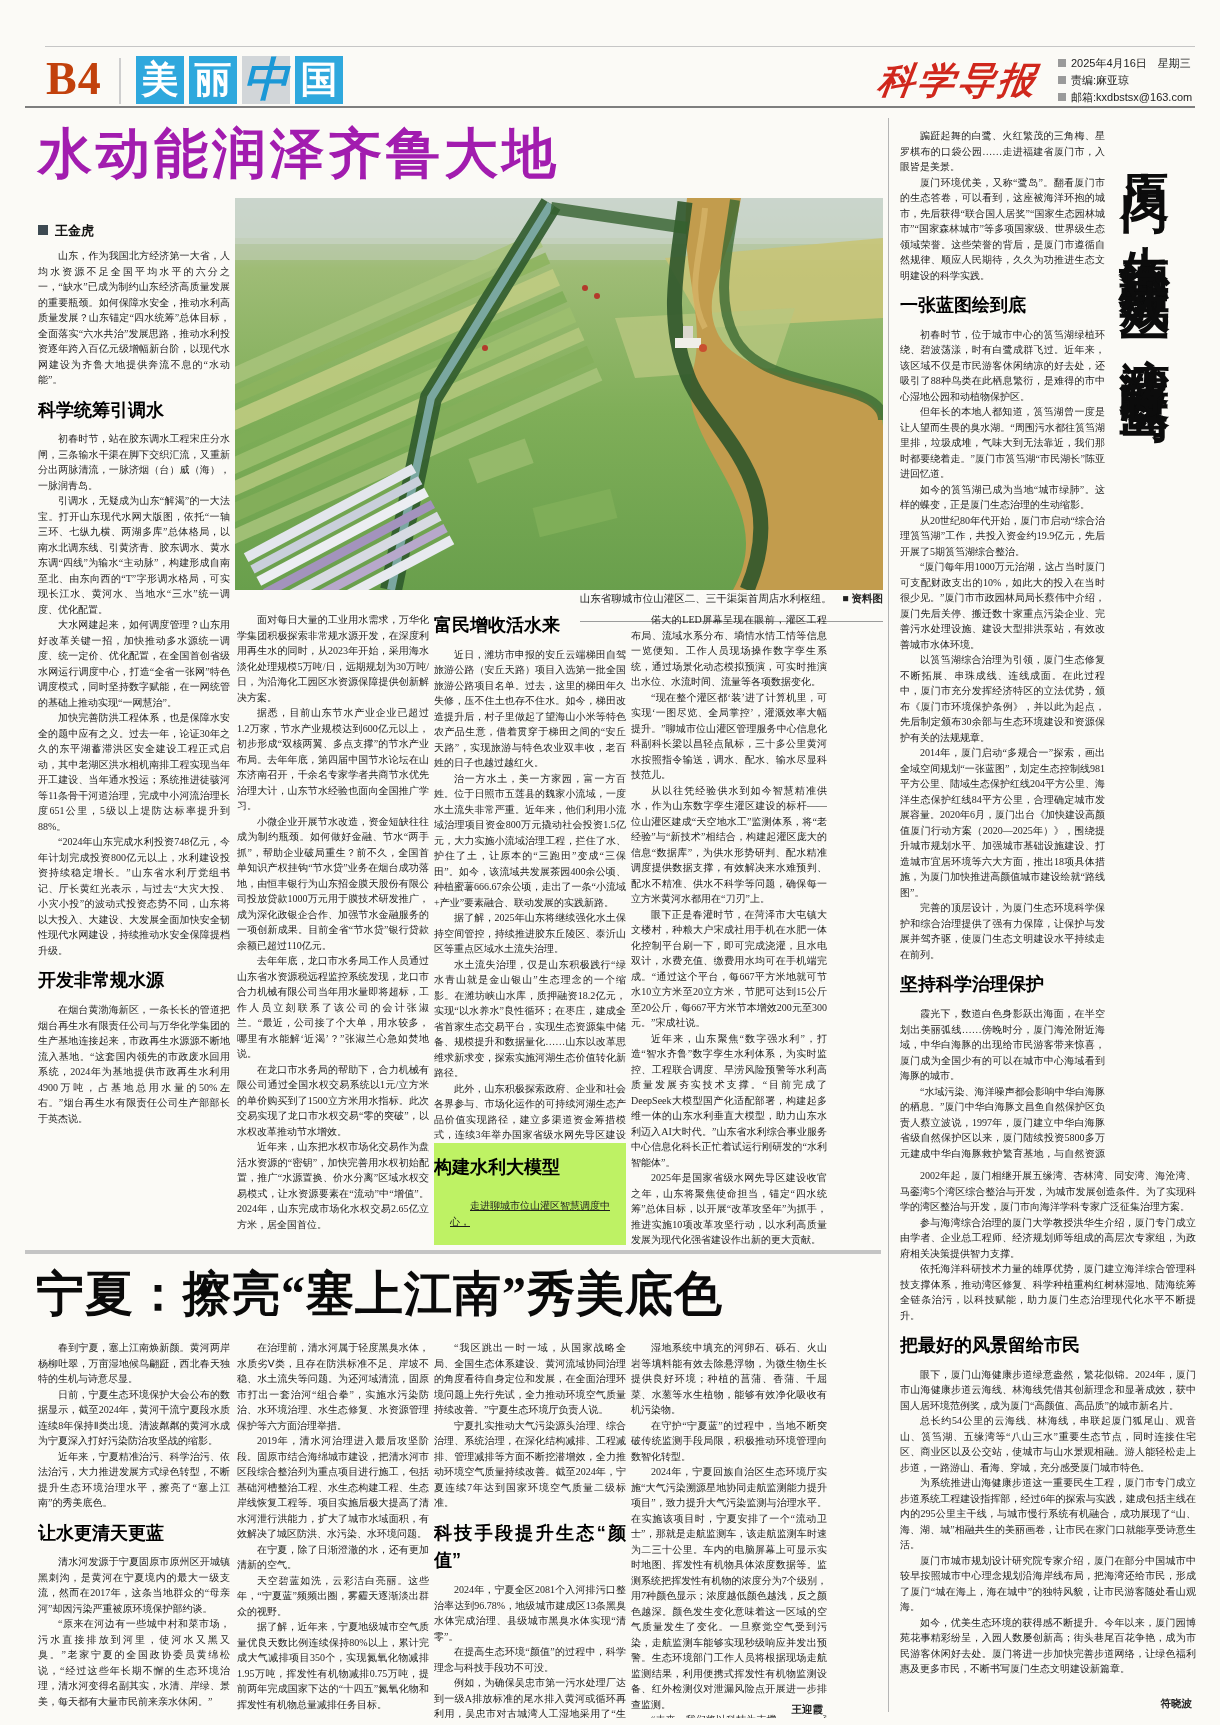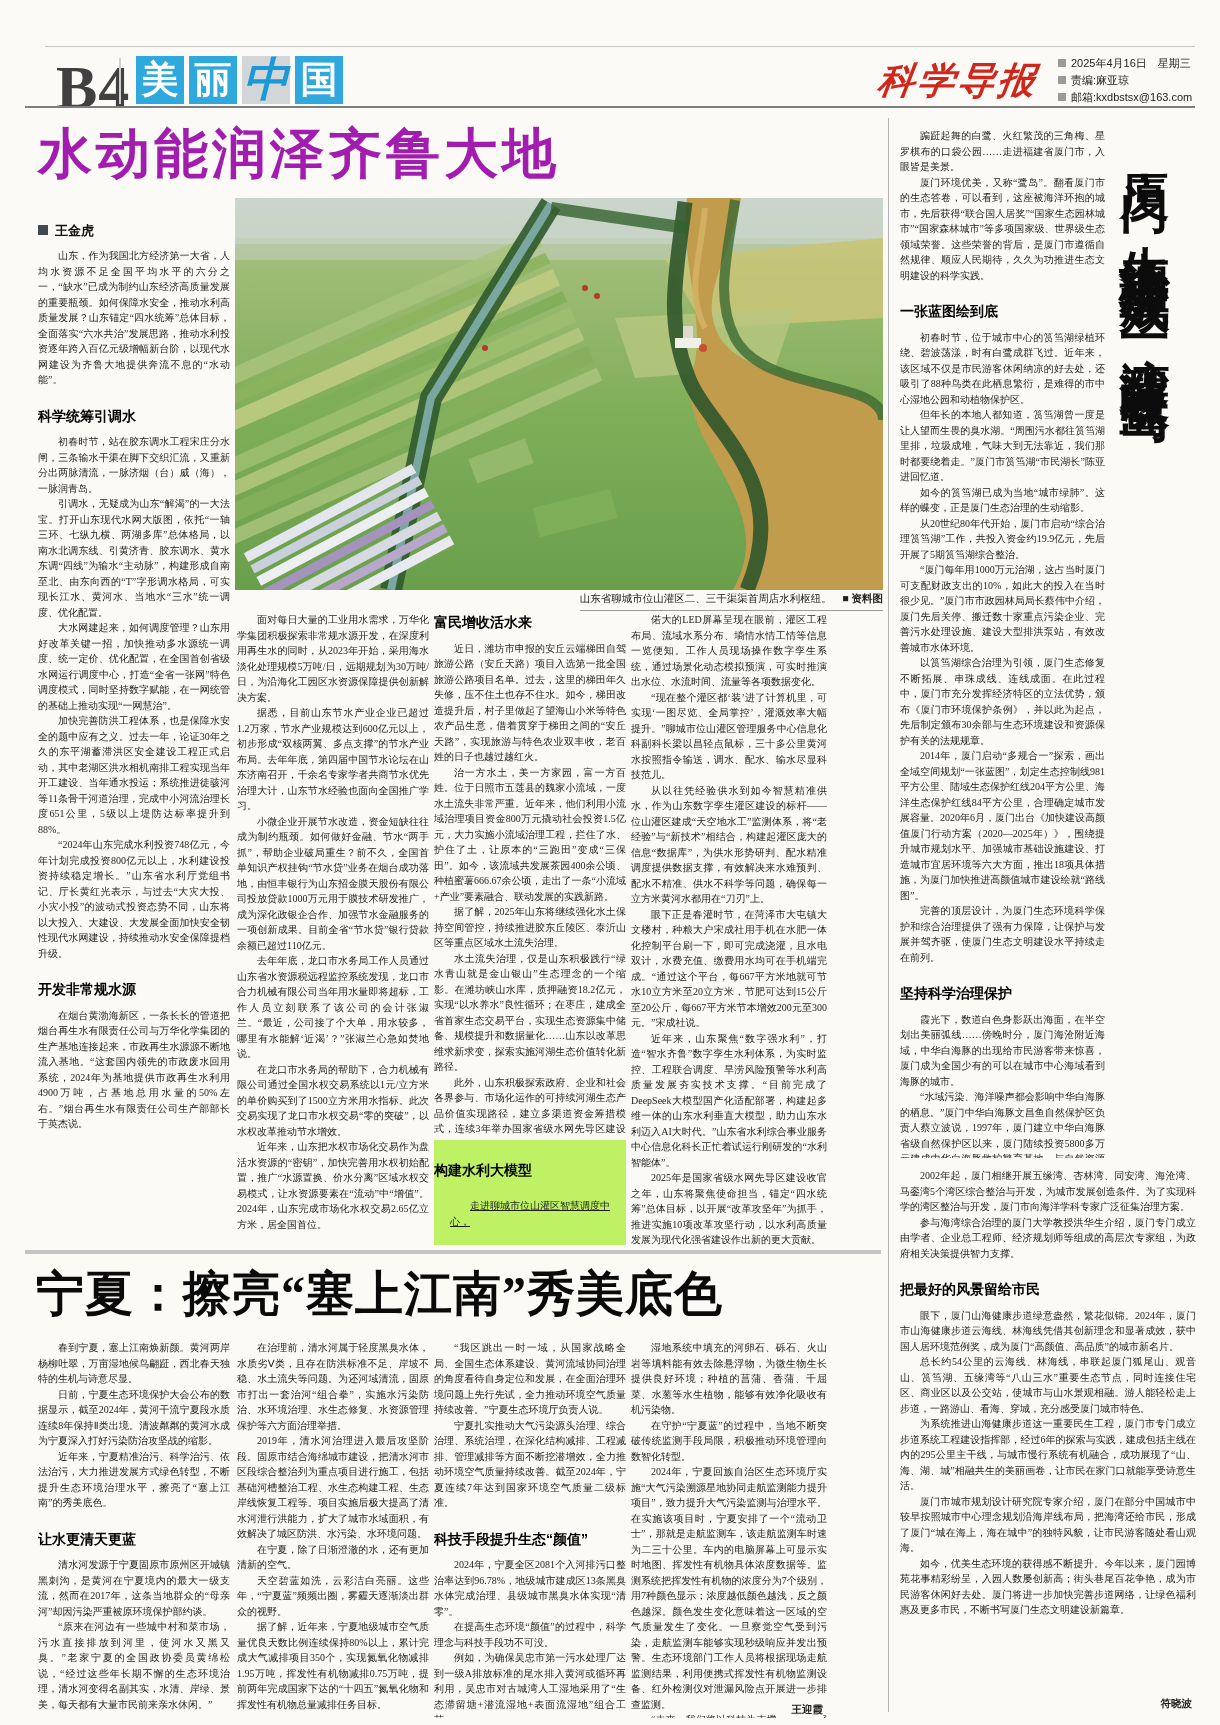--- a/index.html
+++ b/index.html
@@ -2,53 +2,53 @@
 <html><head>
 <meta charset="utf-8">
 <style>
   html,body{margin:0;padding:0;background:#e8e6e1;}
   .page{position:relative;width:1220px;height:1725px;background:#fbfaf6;margin:0 auto;
         font-family:"Liberation Sans",sans-serif;color:#161616;overflow:hidden;}
   .abs{position:absolute;}
 
   
   .top-rule{left:45px;top:46px;width:1150px;height:1px;background:#c6c6c6;}
-  .edition{left:56px;top:52px;font-family:"Liberation Serif",serif;font-weight:bold;font-size:62px;letter-spacing:1px;color:#404040;}
+  .edition{left:46px;top:52px;font-family:"Liberation Serif",serif;font-weight:bold;font-size:46px;letter-spacing:1px;color:#c2410c;}
   .hdr-divider{left:119px;top:58px;width:2px;height:46px;background:#cfcfcf;}
   .logo-row{left:136px;top:56px;display:flex;gap:5px;}
   .logo-box{width:48px;height:48px;background:#2fa8dd;color:#fff;font-weight:bold;font-size:37px;
             display:flex;align-items:center;justify-content:center;}
   .logo-box.zhong{background:#d2d6d9;color:#1b98d6;font-family:"Liberation Serif",serif;
                   font-style:italic;font-size:46px;font-weight:bold;}
   .masthead{left:878px;top:56px;font-family:"DejaVu Serif",serif;font-style:italic;font-weight:bold;
             font-size:37px;color:#d0271c;transform:skewX(-8deg);letter-spacing:3px;}
   .hdr-info{left:1058px;top:55px;font-size:11px;line-height:17px;color:#222;}
   .hdr-info .sq{display:inline-block;width:8px;height:8px;background:#9a9a9a;margin-right:5px;}
   .hdr-rule{left:25px;top:106px;width:1170px;height:2px;background:#7e7e7e;}
 
   
   .bodytext{font-family:"Liberation Serif",serif;font-size:10px;line-height:1.55;text-align:justify;
             color:#1d1d1d;overflow:hidden;}
   .bodytext p{margin:0;text-indent:2em;}
-  .sh{font-family:"Liberation Sans",sans-serif;font-weight:bold;font-size:14px;color:#000;
-      margin:18px 0 7px 0;text-indent:0;}
+  .sh{font-family:"Liberation Sans",sans-serif;font-weight:bold;font-size:18px;color:#000;
+      margin:9px 0 7px 0;text-indent:0;}
   .sh.first{margin-top:0;}
   .pinned{position:absolute;left:0;right:0;bottom:0;background:#bef264;padding-top:2px;}
   .sig{position:absolute;right:4px;bottom:0;background:#fbfaf6;font-family:"Liberation Serif",serif;
        font-weight:bold;font-size:10.5px;padding-left:8px;}
 
   .main-headline{left:38px;top:118px;font-size:54px;font-weight:900;letter-spacing:4px;color:#a21caf;
                  font-family:"Liberation Sans",sans-serif;}
   .byline{left:38px;top:222px;font-size:13px;font-weight:bold;color:#111;}
   .byline .sq{display:inline-block;width:10px;height:10px;background:#3d4a52;margin-right:7px;}
 
   .photo{left:235px;top:198px;width:648px;height:392px;overflow:hidden;}
   .caption{left:235px;top:592px;width:648px;font-size:10.5px;color:#222;text-align:right;
            font-family:"Liberation Sans",sans-serif;}
-  .caption .cap-line{border-bottom:1px solid #9b9b9b;padding-bottom:6px;}
+  .caption .cap-line{border-bottom:1px solid #9b9b9b;padding-bottom:17px;}
 
   .vrule-right{left:888px;top:118px;width:1px;height:1594px;background:#b5b5b5;}
   .vertical-headline{left:1112px;top:134px;height:1015px;writing-mode:vertical-rl;
       font-family:"Liberation Serif",serif;font-weight:bold;font-size:50px;letter-spacing:7px;color:#0c0c0c;}
 
   .nx-divider{left:25px;top:1250px;width:856px;height:4px;background:#c4c4c4;}
   .nx-headline{left:36px;top:1262px;font-family:"Liberation Serif",serif;font-weight:900;
                font-size:48px;letter-spacing:1px;color:#0a0a0a;}
 </style>
 </head>
@@ -222,20 +222,21 @@
     <div>
         <p>霞光下，数道白色身影跃出海面，在半空划出美丽弧线……傍晚时分，厦门海沧附近海域，中华白海豚的出现给市民游客带来惊喜，厦门成为全国少有的可以在城市中心海域看到海豚的城市。</p>
         <p>“水域污染、海洋噪声都会影响中华白海豚的栖息。”厦门中华白海豚文昌鱼自然保护区负责人蔡立波说，1997年，厦门建立中华白海豚省级自然保护区以来，厦门陆续投资5800多万元建成中华白海豚救护繁育基地，与自然资源部第三海洋研究所合作，深入开展海豚声呐特性、海豚繁育及保护研究，为海豚繁育及保护提供科学支撑。</p>
       </div>
   </div>
 
   <div class="abs bodytext" style="left:900px;top:1168px;width:296px;height:544px;">
     <div>
         <p>2002年起，厦门相继开展五缘湾、杏林湾、同安湾、海沧湾、马銮湾5个湾区综合整治与开发，为城市发展创造条件。为了实现科学的湾区整治与开发，厦门市向海洋学科专家广泛征集治理方案。</p>
         <p>参与海湾综合治理的厦门大学教授洪华生介绍，厦门专门成立由学者、企业总工程师、经济规划师等组成的高层次专家组，为政府相关决策提供智力支撑。</p>
+        <p>依托海洋科研技术力量的雄厚优势，厦门建立海洋综合管理科技支撑体系，推动湾区修复、科学种植重构红树林湿地、陆海统筹全链条治污，以科技赋能，助力厦门生态治理现代化水平不断提升。</p>
       </div>
     <div class="sh">把最好的风景留给市民</div>
     <div>
         <p>眼下，厦门山海健康步道绿意盎然，繁花似锦。2024年，厦门市山海健康步道云海线、林海线凭借其创新理念和显著成效，获中国人居环境范例奖，成为厦门“高颜值、高品质”的城市新名片。</p>
         <p>总长约54公里的云海线、林海线，串联起厦门狐尾山、观音山、筼筜湖、五缘湾等“八山三水”重要生态节点，同时连接住宅区、商业区以及公交站，使城市与山水景观相融。游人能轻松走上步道，一路游山、看海、穿城，充分感受厦门城市特色。</p>
         <p>为系统推进山海健康步道这一重要民生工程，厦门市专门成立步道系统工程建设指挥部，经过6年的探索与实践，建成包括主线在内的295公里主干线，与城市慢行系统有机融合，成功展现了“山、海、湖、城”相融共生的美丽画卷，让市民在家门口就能享受诗意生活。</p>
         <p>厦门市城市规划设计研究院专家介绍，厦门在部分中国城市中较早按照城市中心理念规划沿海岸线布局，把海湾还给市民，形成了厦门“城在海上，海在城中”的独特风貌，让市民游客随处看山观海。</p>
         <p>如今，优美生态环境的获得感不断提升。今年以来，厦门园博苑花事精彩纷呈，入园人数屡创新高；街头巷尾百花争艳，成为市民游客休闲好去处。厦门将进一步加快完善步道网络，让绿色福利惠及更多市民，不断书写厦门生态文明建设新篇章。</p>
       </div>
     <div class="sig">符晓波</div>

